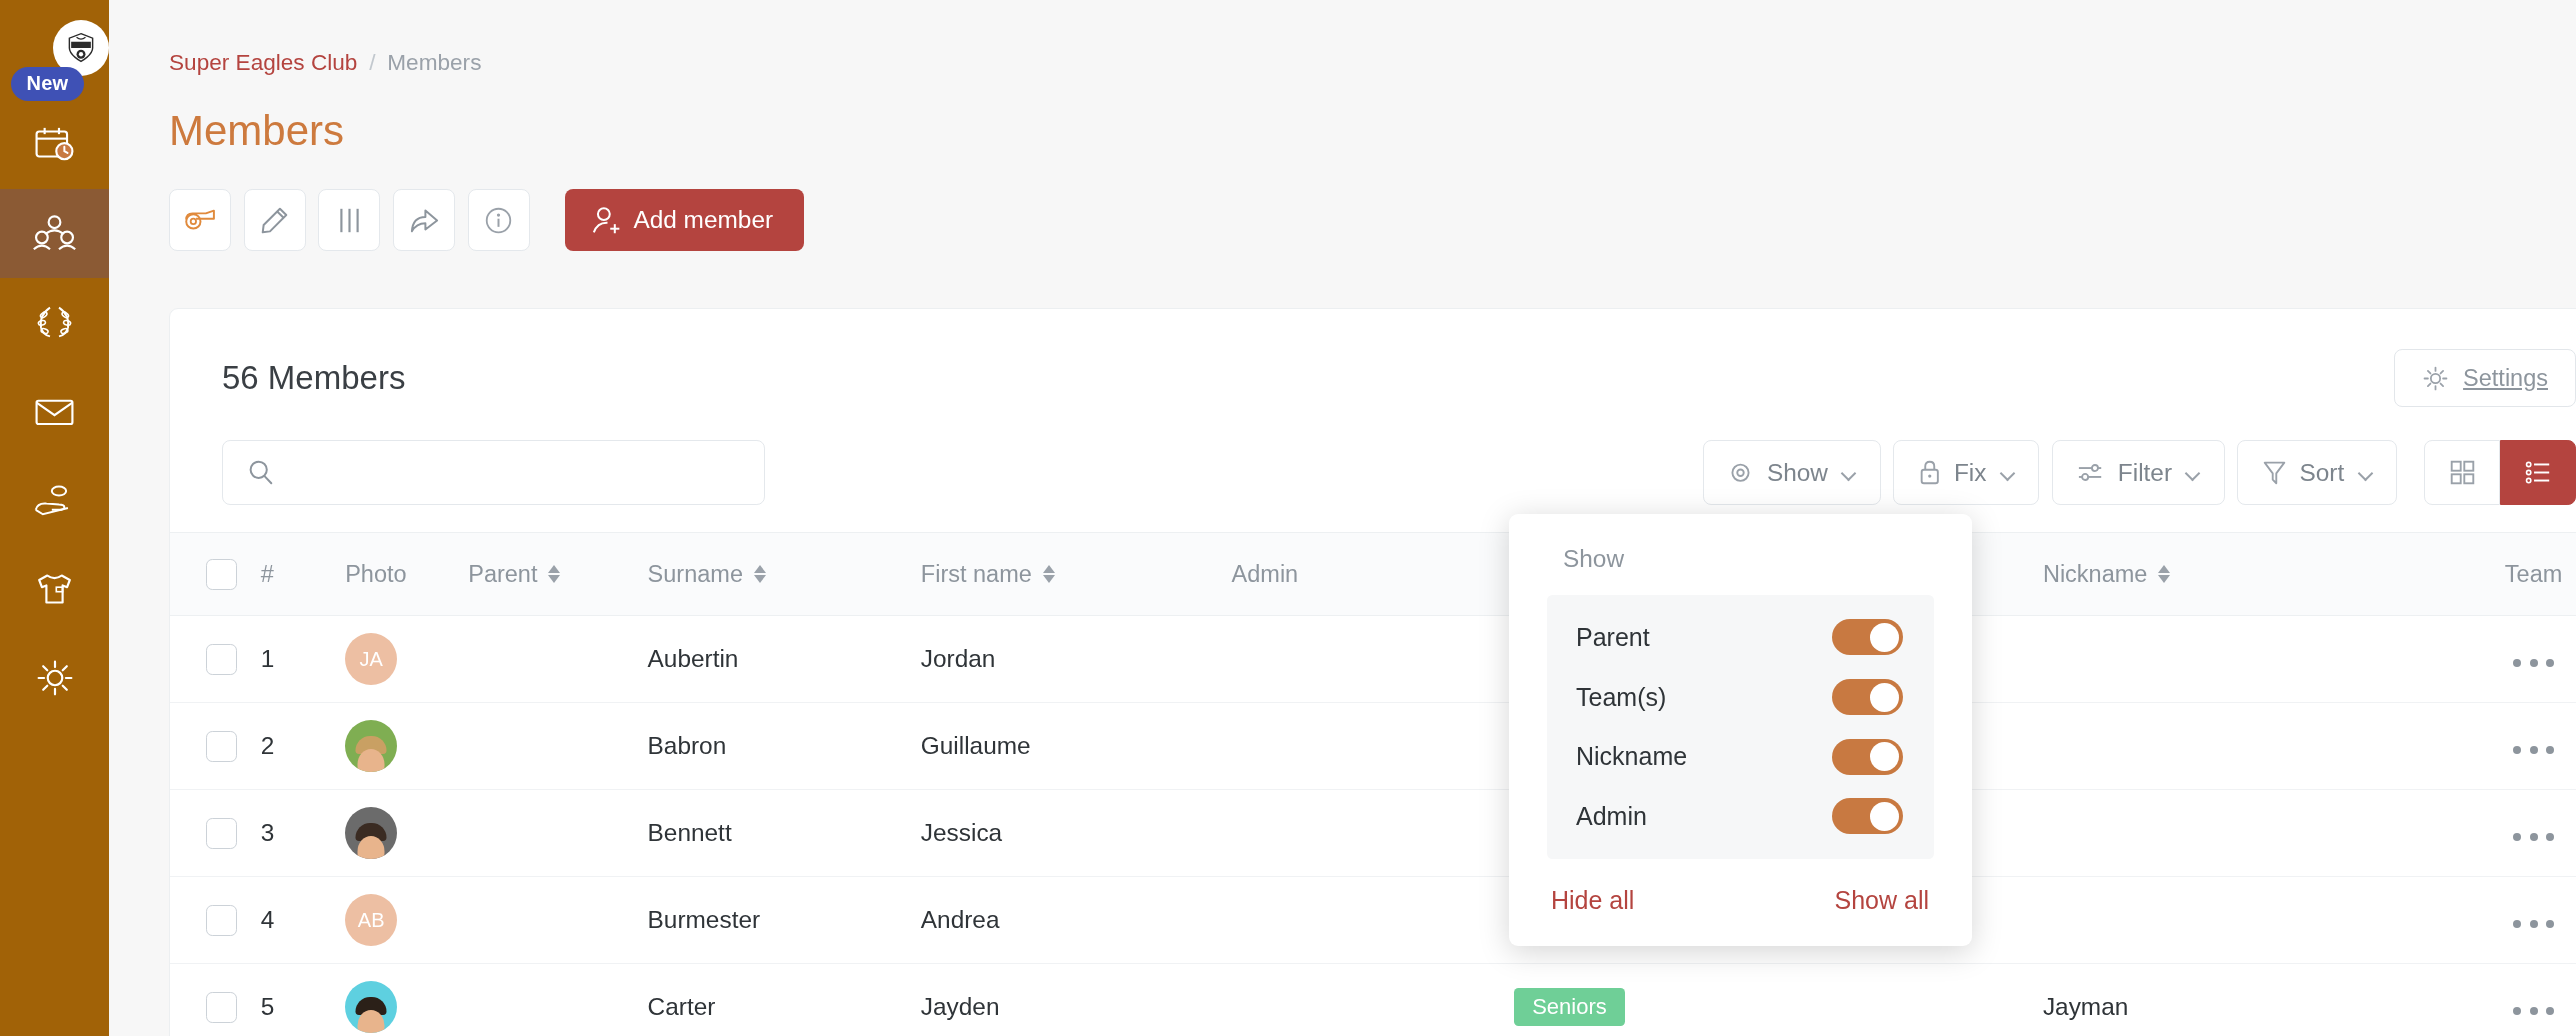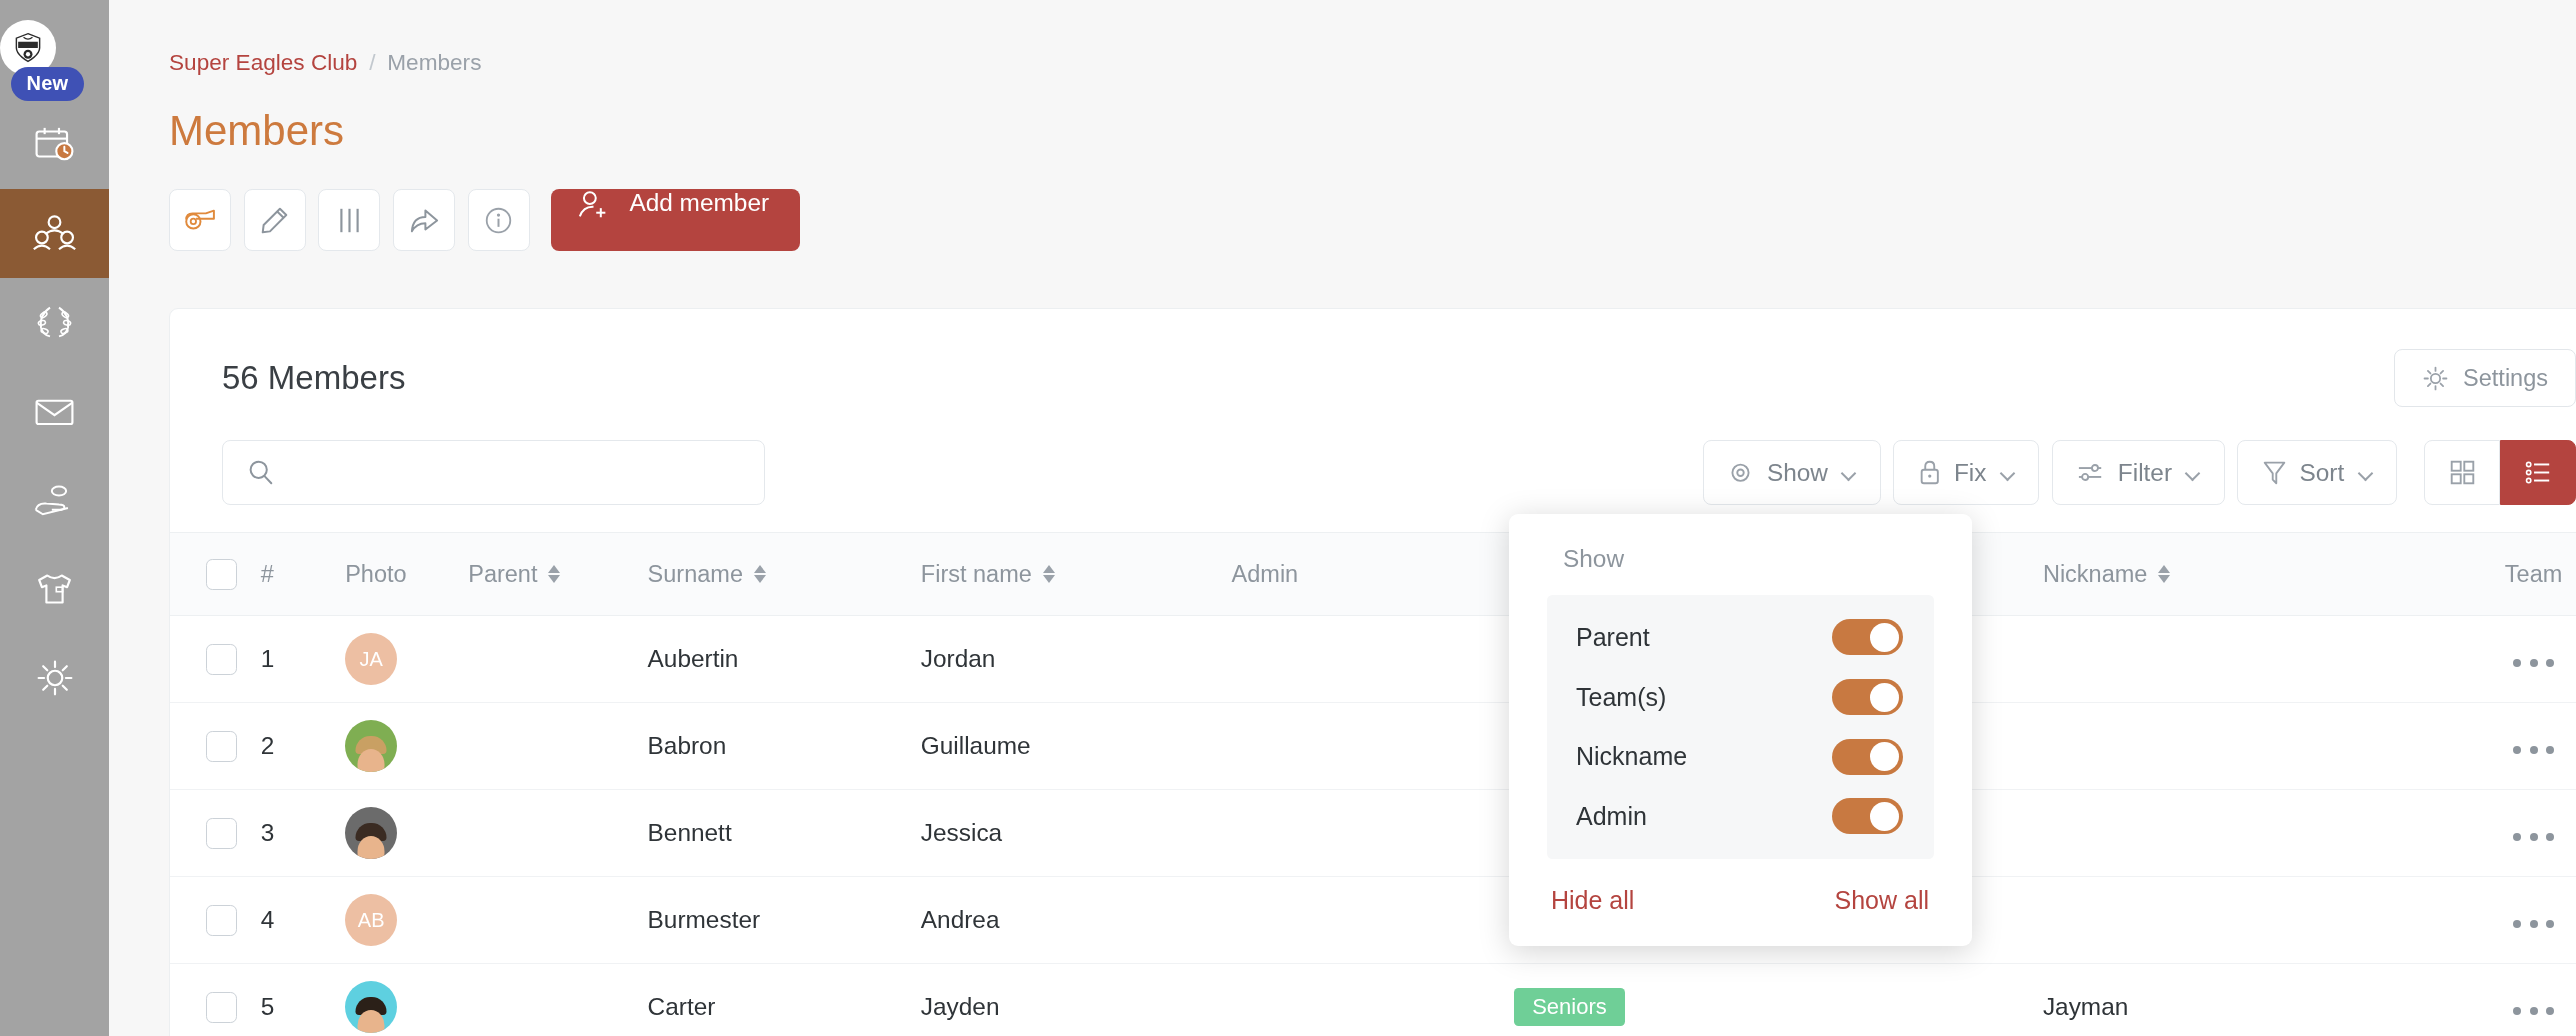--- a/index.html
+++ b/index.html
@@ -7,22 +7,22 @@
     width: 2576px; height: 1037px;
     font-family: "Liberation Sans", sans-serif;
     background: #f7f7f7;
     overflow: hidden;
   }
   .app { display: flex; width: 2576px; height: 1037px; }
 
   
   .sidebar {
     width: 109px; flex: 0 0 109px; height: 1037px;
-    background: #a3a3a3;
-    display: flex; flex-direction: column; align-items: flex-start;
+    background: #a16207;
+    display: flex; flex-direction: column; align-items: flex-end;
     position: relative;
   }
   .logo-badge {
     width: 56px; height: 56px; border-radius: 50%;
     background: #ffffff; margin-top: 20px;
     display: flex; align-items: center; justify-content: center;
     position: relative; z-index: 3;
   }
   .logo-inner {
     width: 42px; height: 42px; border-radius: 50%;
@@ -81,43 +81,43 @@
     transform: rotate(45deg);
   }
   .tool-right { display: flex; align-items: center; gap: 12.7px; }
   .icon-btn {
     width: 62px; height: 62px; background: #fff;
     border: 0.9px solid #e4e8ec; border-radius: 8.1px;
     display: flex; align-items: center; justify-content: center; cursor: pointer;
   }
   .add-btn {
     height: 62px; background: #b4443f; border-radius: 8.1px;
-    display: flex; gap: 20px;
-    padding: 0 31px 0 27px; cursor: pointer; margin-left: 9px;
+    display: flex; align-items: center; gap: 10px;
+    padding: 0 31px 0 27px; cursor: pointer; margin-left: 23px;
   }
   .add-btn .txt { color: #fff; font-size: 24.4px; }
 
   
   .card {
     position: absolute; left: 60px; top: 308px;
     width: 2460px; min-height: 742px;
     background: #fff; border: 0.9px solid #eceff1;
     border-radius: 9px; overflow: visible;
   }
   .card-head {
     display: flex; align-items: center; justify-content: space-between;
     padding: 40px 52px 0 52px;
   }
   .count-title { font-size: 33px; color: #3a3f44; }
   .settings-btn {
     height: 58px; border: 0.9px solid #e2e6ea; border-radius: 8.1px;
     background: #fff; display: flex; align-items: center; gap: 14.5px;
     padding: 0 27px; cursor: pointer;
   }
-  .settings-btn .txt { font-size: 23.5px; color: #8d959d; }
+  .settings-btn .txt { font-size: 23.5px; color: #8d959d; text-decoration: underline; }
 
   .filters {
     display: flex; align-items: center; justify-content: space-between;
     padding: 33px 52px 0 52px;
   }
   .search-box {
     width: 543px; height: 65px; border: 0.9px solid #e4e8ec; border-radius: 8.1px;
     display: flex; align-items: center; gap: 18px; padding: 0 23.5px; background: #fff;
   }
   .search-box input {

